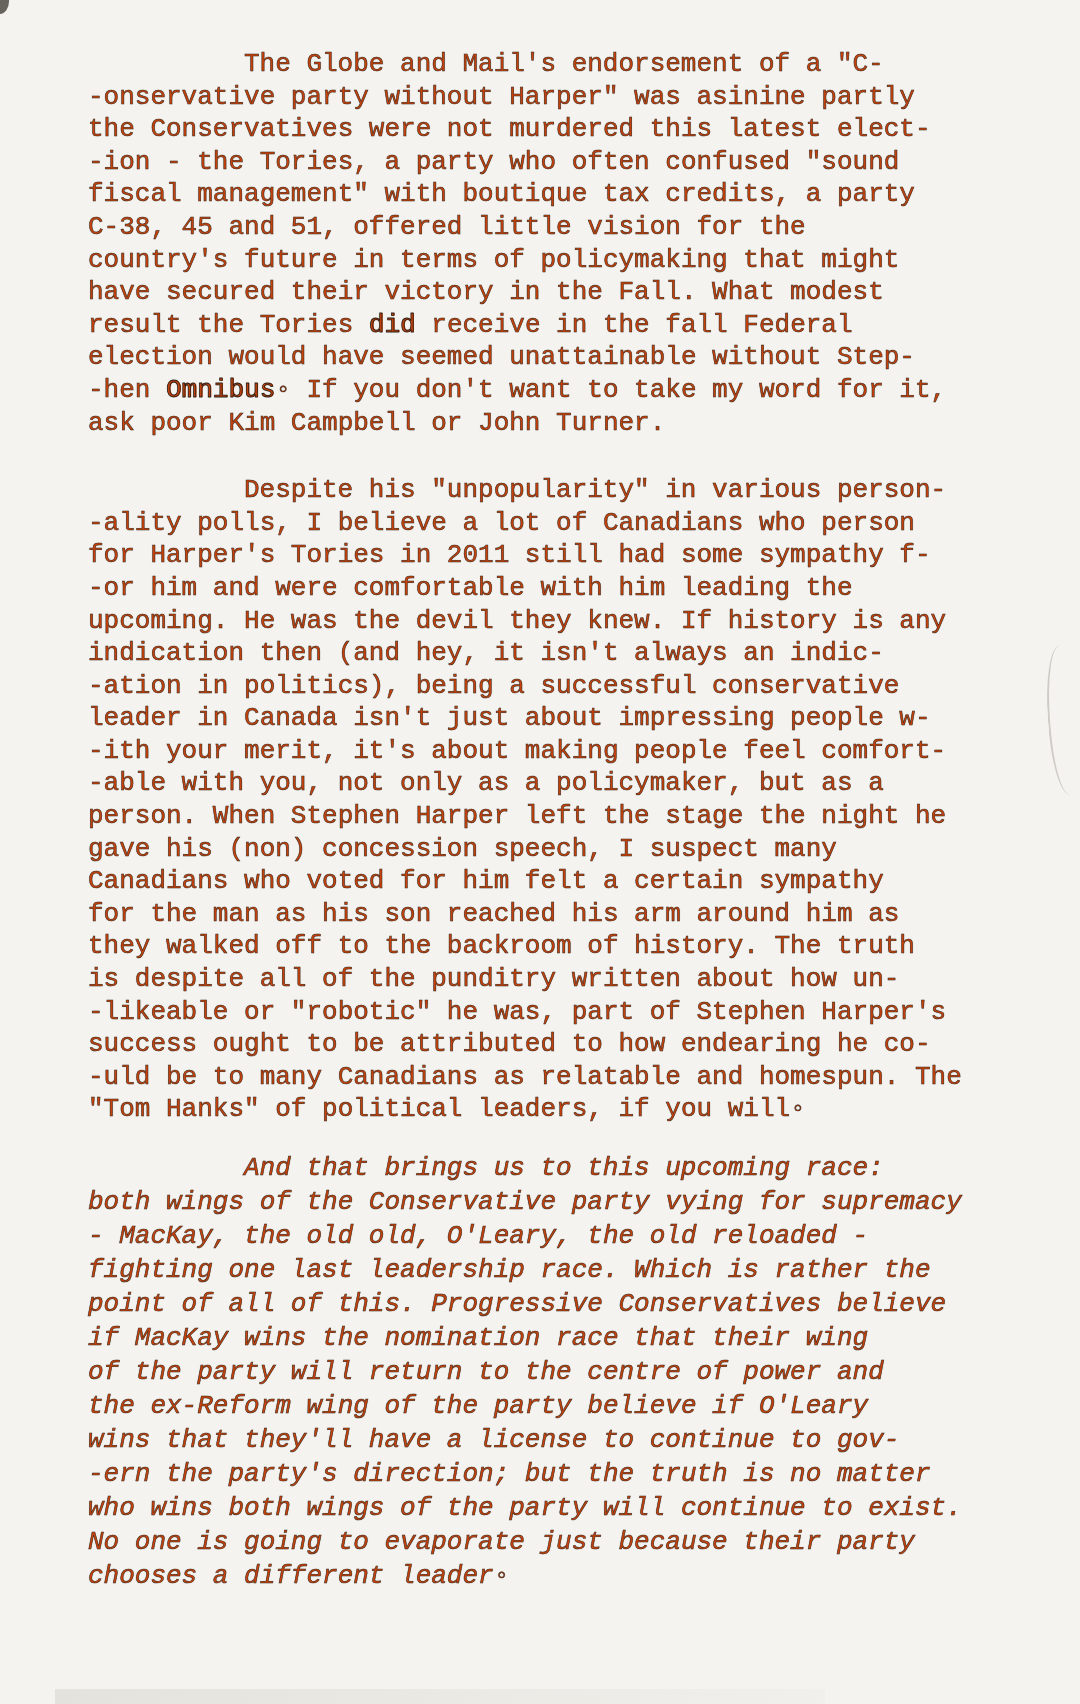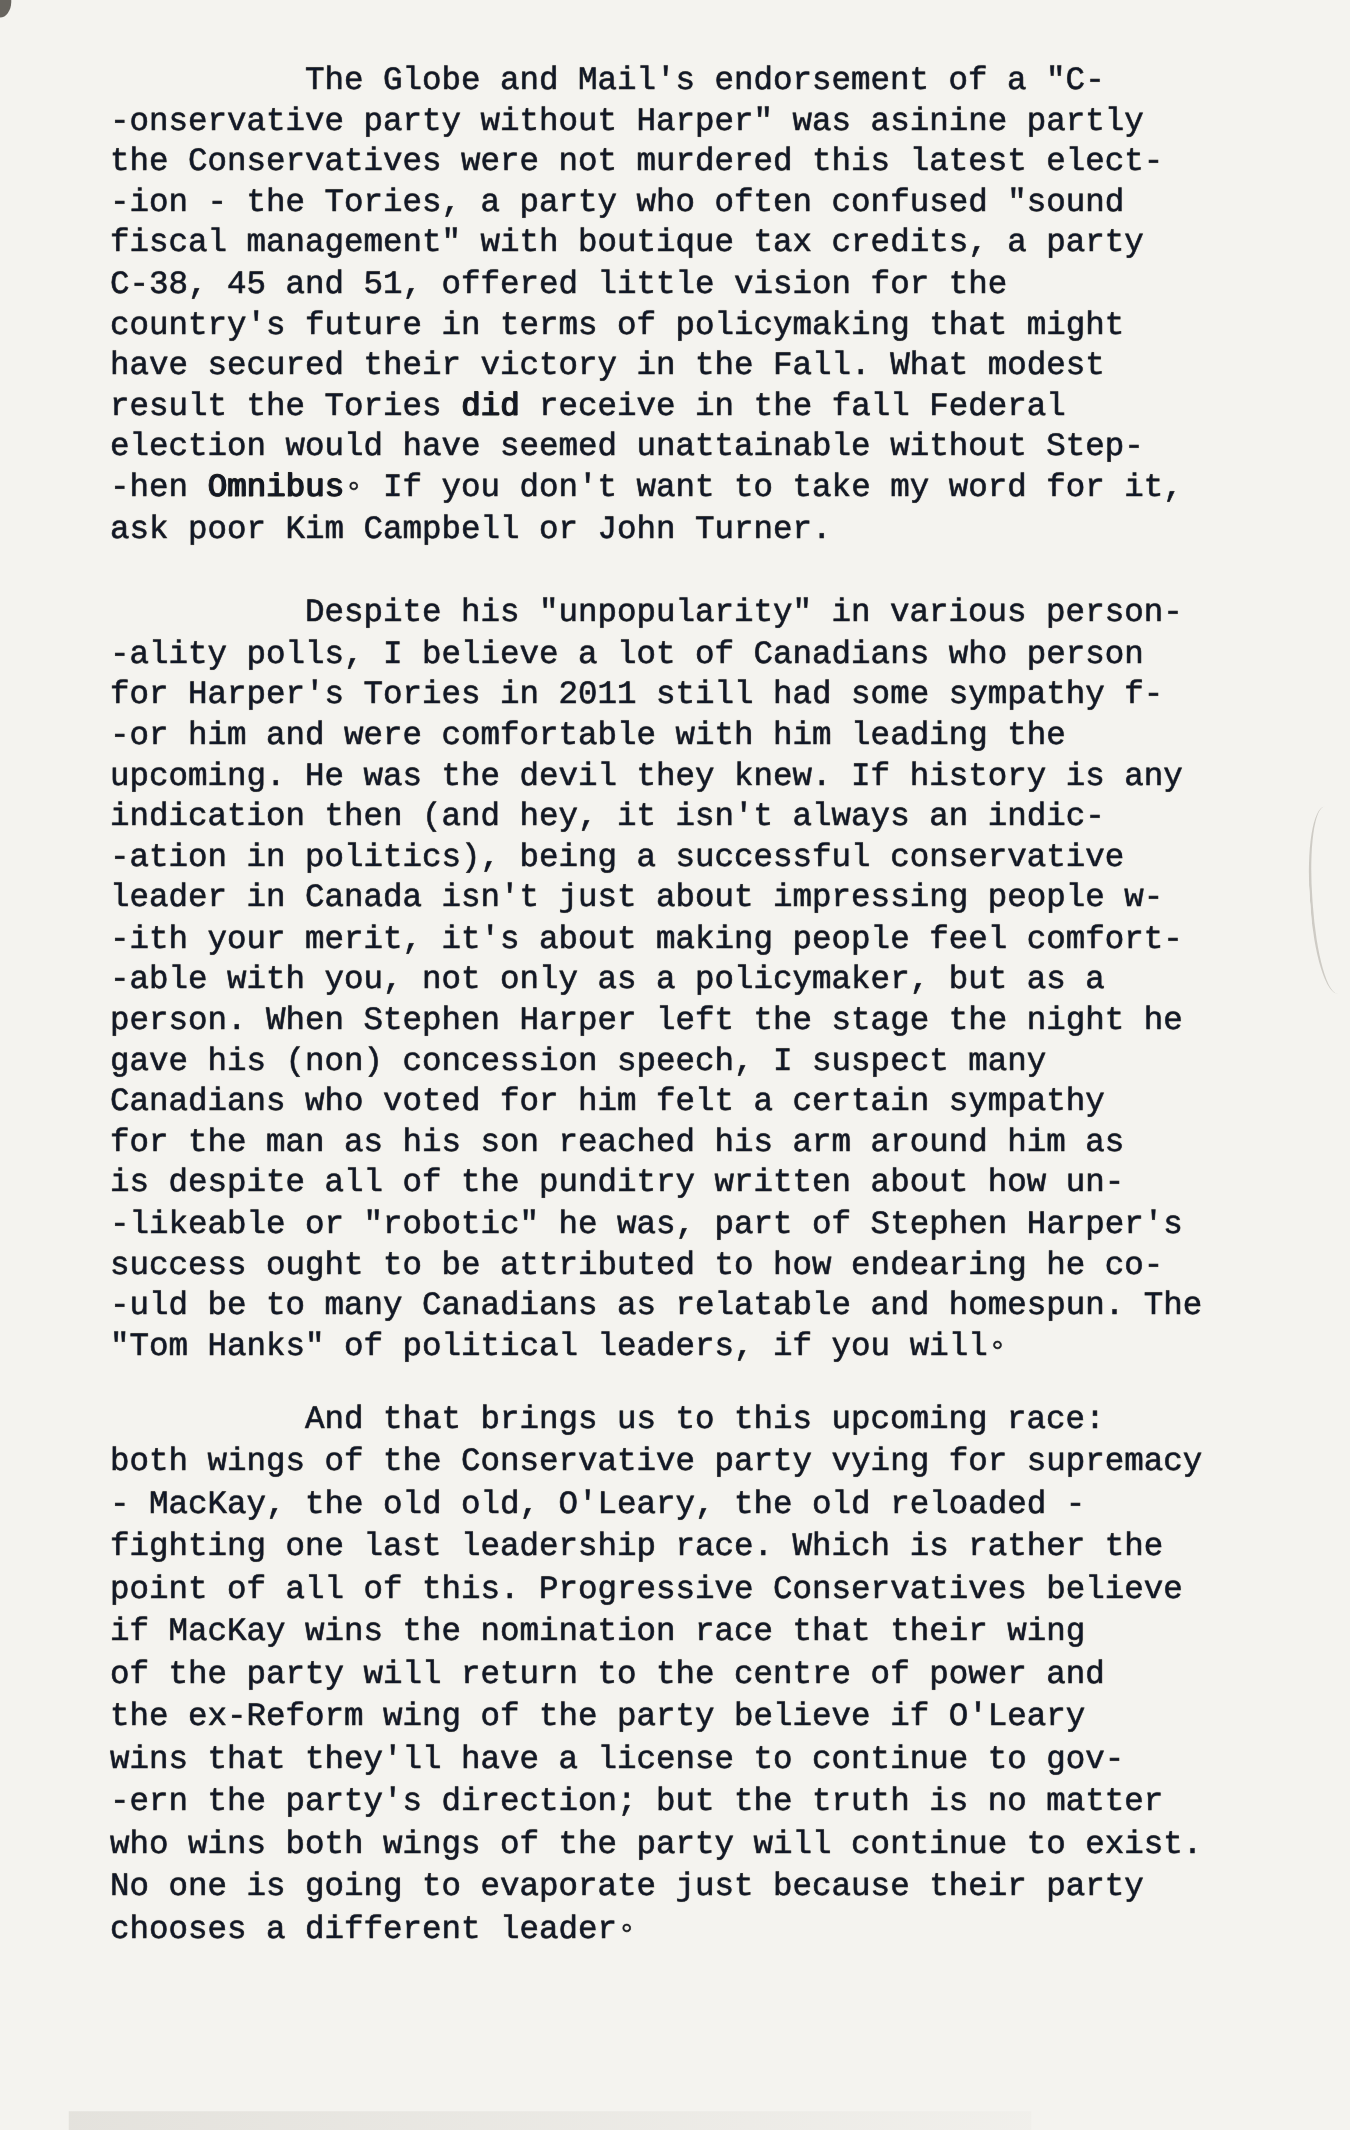--- a/index.html
+++ b/index.html
@@ -7,21 +7,21 @@
     padding: 0;
     background: #dedcd6;
   }
   .page {
     position: relative;
     width: 1080px;
     height: 1704px;
     background: #f4f3ef;
     overflow: hidden;
     font-family: "Liberation Mono", "DejaVu Sans Mono", monospace;
-    color: #0f172a;
+    color: #c2410c;
   }
   
   .page::before {
     content: "";
     position: absolute;
     inset: 0;
     pointer-events: none;
     background: radial-gradient(125% 120% at 52% 45%,
                 rgba(255,255,255,0) 62%,
                 rgba(188,184,175,0.20) 100%);
@@ -31,21 +31,21 @@
     left: 88px;
     top: 48px;
     right: 40px;
   }
   .para {
     font-size: 26px;
     line-height: 32.6px;
     margin: 0;
   }
   .text-block .para:nth-child(2) { margin-top: 35px; }
-  .text-block .para:nth-child(3) { margin-top: 25px; line-height: 34px; }
+  .text-block .para:nth-child(3) { margin-top: 25px; line-height: 34px; font-style: italic; }
   .line {
     white-space: pre;
     -webkit-text-stroke: 0.5px rgba(38,36,31,0.85);
     text-shadow: 0 0 0.9px rgba(38,36,31,0.5);
   }
   .line.indent { padding-left: 156px; }
   .bold {
     font-weight: normal;
     -webkit-text-stroke: 0.8px rgba(30,28,24,0.95);
     text-shadow: 0.7px 0 0 currentColor, 0 0 1px rgba(30,28,24,0.55);
@@ -112,20 +112,21 @@
         <div class="line">upcoming. He was the devil they knew. If history is any</div>
         <div class="line">indication then (and hey, it isn't always an indic-</div>
         <div class="line">-ation in politics), being a successful conservative</div>
         <div class="line">leader in Canada isn't just about impressing people w-</div>
         <div class="line">-ith your merit, it's about making people feel comfort-</div>
         <div class="line">-able with you, not only as a policymaker, but as a</div>
         <div class="line">person. When Stephen Harper left the stage the night he</div>
         <div class="line">gave his (non) concession speech, I suspect many</div>
         <div class="line">Canadians who voted for him felt a certain sympathy</div>
         <div class="line">for the man as his son reached his arm around him as</div>
+        <div class="line">they walked off to the backroom of history. The truth</div>
         <div class="line">is despite all of the punditry written about how un-</div>
         <div class="line">-likeable or "robotic" he was, part of Stephen Harper's</div>
         <div class="line">success ought to be attributed to how endearing he co-</div>
         <div class="line">-uld be to many Canadians as relatable and homespun. The</div>
         <div class="line">"Tom Hanks" of political leaders, if you will◦</div>
       </div>
       <div class="para">
         <div class="line indent">And that brings us to this upcoming race:</div>
         <div class="line">both wings of the Conservative party vying for supremacy</div>
         <div class="line">- MacKay, the old old, O'Leary, the old reloaded -</div>

